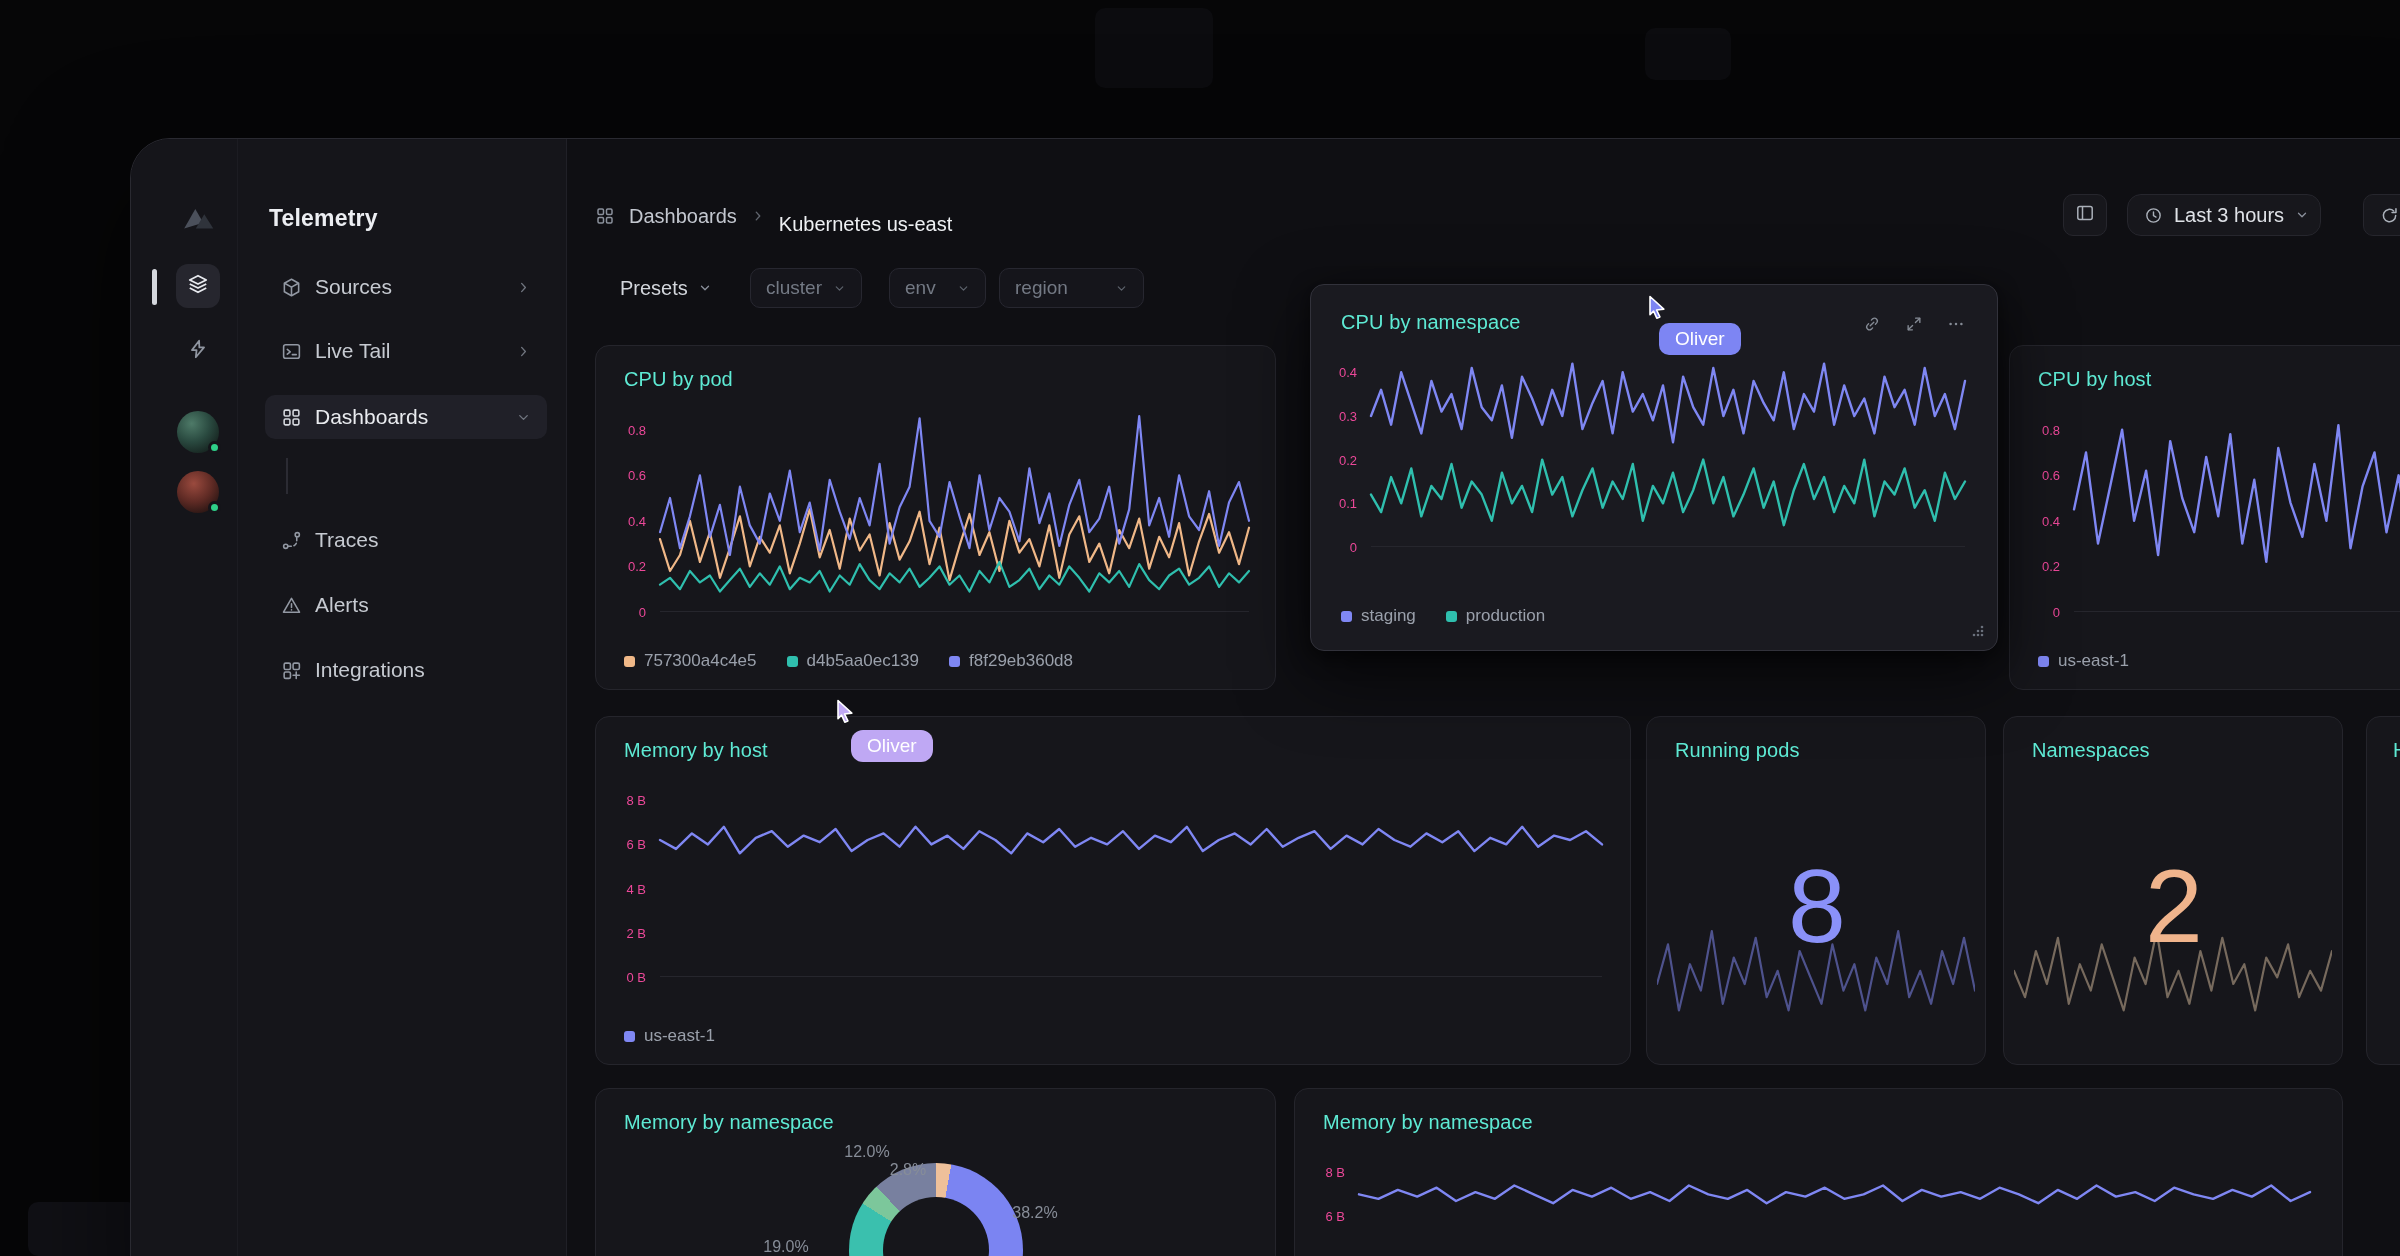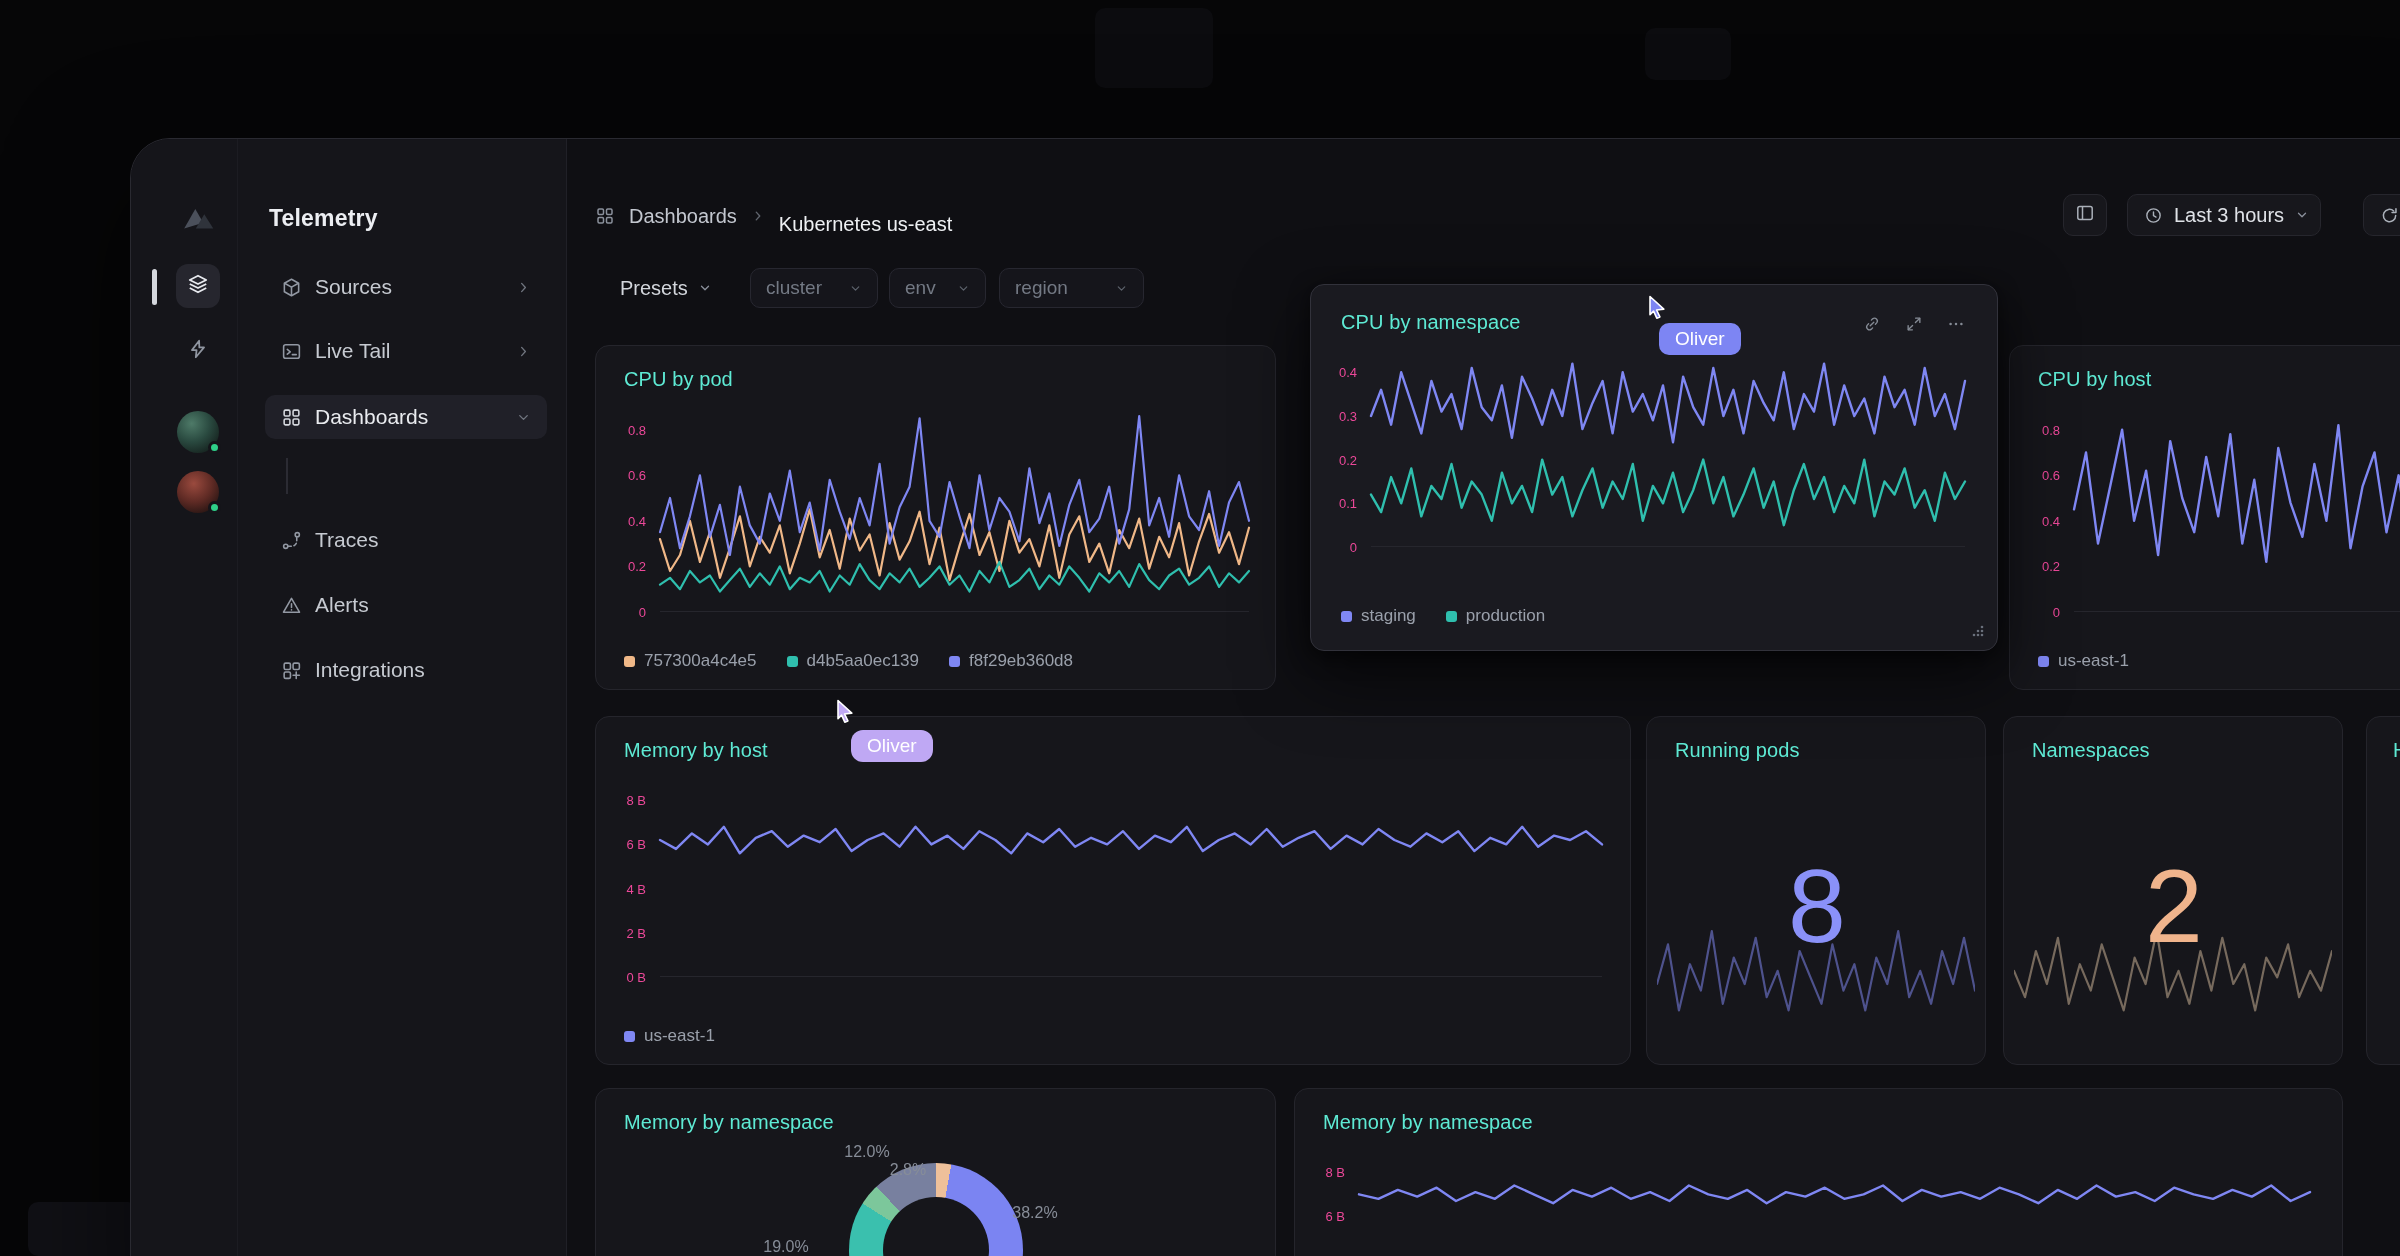--- a/index.html
+++ b/index.html
@@ -51,33 +51,33 @@
   .bc-icon { color:#8b919c; display:flex; }
   .bc-link { color:#c3c7cf; font-size:20px; cursor:pointer; }
   .bc-sep { color:#5f646d; display:flex; }
   .bc-current { color:#eef0f3; font-size:20px; font-weight:500;margin-top:17px; }
   .icon-btn { position:absolute; left:1932px; top:55px; width:44px; height:42px;
     background:#17171c; border:1px solid #26262d; border-radius:10px; display:flex;
     align-items:center; justify-content:center; color:#aab0b9; cursor:pointer; }
   .time-pill { position:absolute; top:55px; height:42px; background:#17171c;
     border:1px solid #26262d; border-radius:10px; display:flex; align-items:center;
     gap:11px; padding:0 16px; color:#dfe2e7; font-size:20px; cursor:pointer; white-space:nowrap; }
-  #time-range { left:1996px; width:194px; }
+  #time-range { left:1996px; width:194px;border-radius:14px; }
   #refresh-btn { left:2232px; width:150px; }
   .pill-icon { color:#aab0b9; display:flex; }
   .pill-chev { color:#8b919c; display:flex; }
 
   
   .presets { position:absolute; left:489px; top:128px; height:42px; display:flex;
     align-items:center; gap:10px; color:#d3d6dc; font-size:20px; cursor:pointer; }
   .presets .chev { color:#8b919c; display:flex; }
   .chip { position:absolute; top:129px; height:40px; display:flex; align-items:center;
     justify-content:space-between; padding:0 15px; background:#15151b; border:1px solid #272730;
     border-radius:10px; color:#737984; font-size:19px; cursor:pointer; }
-  #chip-cluster { left:619px; width:128px; }
+  #chip-cluster { left:619px; width:112px; }
   #chip-env { left:758px; width:97px; }
   #chip-region { left:868px; width:145px; }
   .chip .chev { color:#5d636d; display:flex; }
 
   
   .panel { position:absolute; background:#16161b; border:1px solid #25252c; border-radius:14px; }
   .panel.float { background:#1a1a20; border-color:#32323b; z-index:40;
     box-shadow:0 24px 70px rgba(0,0,0,.6), 0 6px 20px rgba(0,0,0,.5); }
   .ptitle { position:absolute; left:28px; top:22px; font-size:20px; font-weight:500;
     color:#5eead4; letter-spacing:.1px; }

